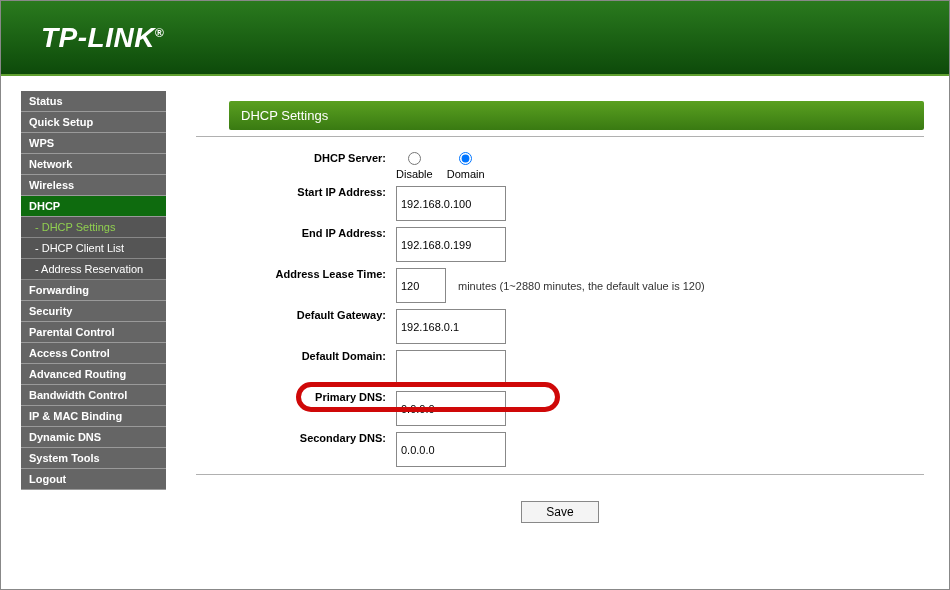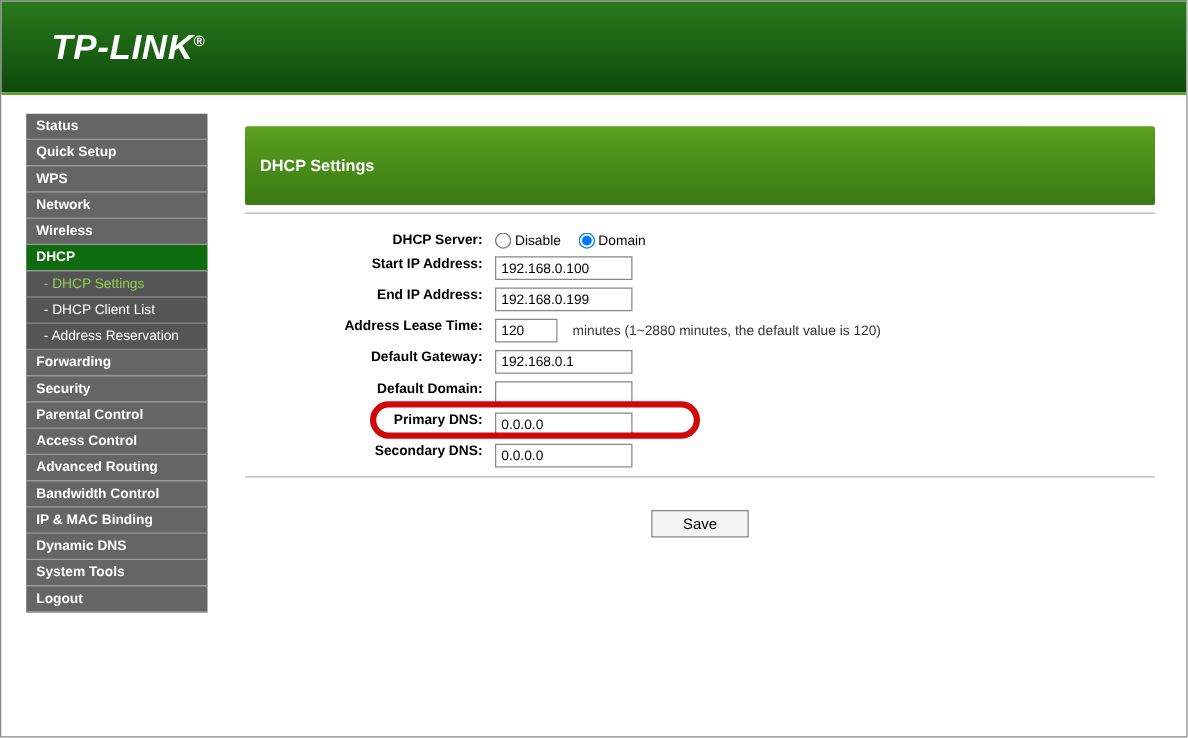--- a/index.html
+++ b/index.html
@@ -62,25 +62,26 @@
   }
   .sidebar-sub.active { color: #90cf50; font-weight: normal; }
   .content {
     flex: 1;
     padding: 10px 25px 0 30px;
     overflow: auto;
   }
   .title-bar {
     background: #4c8c1b;
     color: #fff;
-    font-weight: bold;
+    font-weight: normal;
     font-size: 13px;
-    padding: 24px 12px;
+    padding: 7px 12px;
     margin-bottom: 6px;
     border-radius: 2px;
+    margin-left: 33px;
   }
   .title-bar.gradient {
     background: linear-gradient(to bottom, #5aa020, #397a12);
   }
   hr.sep { border: none; border-top: 1px solid #b0b0b0; margin: 4px 0 12px 0; }
   .form-row {
     display: flex;
     align-items: flex-start;
     padding: 3px 0;
     position: relative;
@@ -96,26 +97,26 @@
   .form-field {
     display: flex;
     align-items: center;
     gap: 6px;
   }
   input[type="text"] {
     font-size: 11px;
     padding: 2px 4px;
     width: 110px;
     border: 1px solid #888;
-    height: 19px;
+    height: 35px;
   }
   input[type="text"].short { width: 50px; }
   .hint { font-size: 11px; color: #333; margin-left: 6px; }
   .radio-group { display: flex; gap: 14px; font-size: 11px; }
-  .radio-group label { display: flex; align-items: center; gap: 3px; cursor: pointer; }
+  .radio-group label { display: flex; align-items: center; gap: 3px; cursor: pointer; flex-direction: column; }
   .save-row { text-align: center; padding: 14px 0 0 0; }
   button.save-btn {
     font-size: 12px;
     padding: 3px 24px;
     border: 1px solid #888;
     background: #f4f4f4;
     cursor: pointer;
   }
   .highlight {
     position: absolute;

